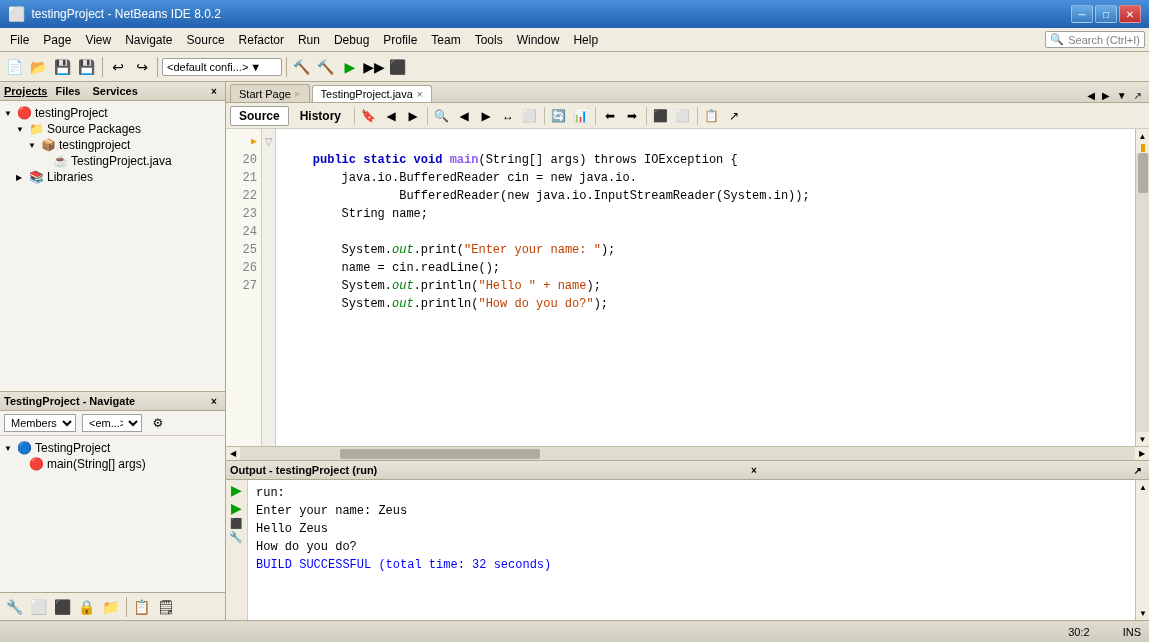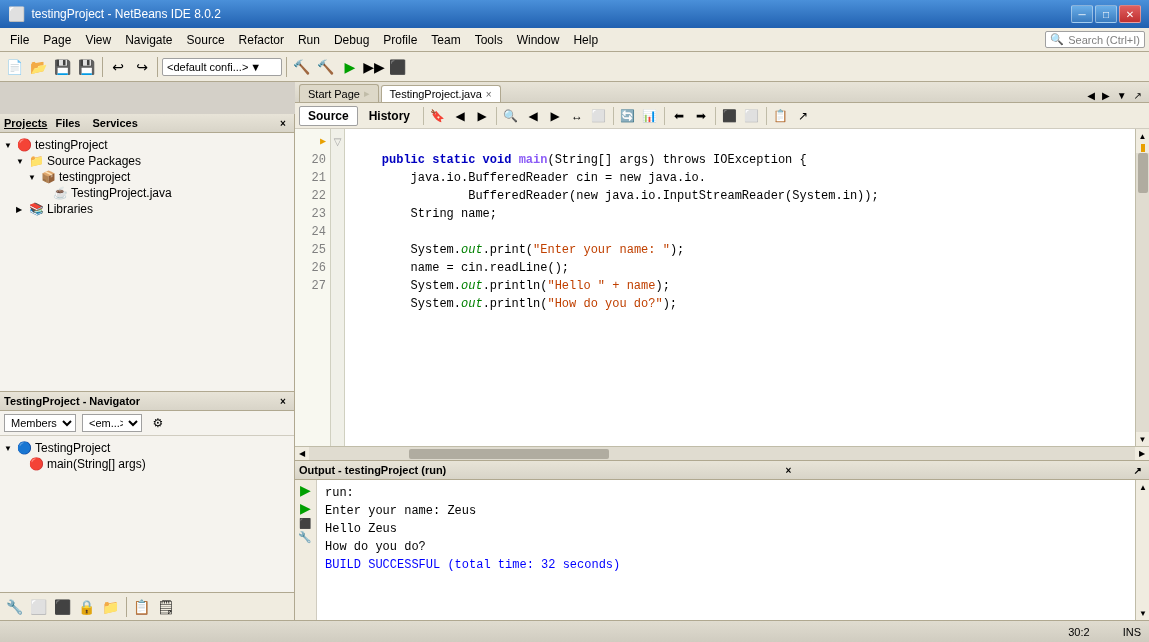--- a/index.html
+++ b/index.html
@@ -84,26 +84,25 @@
       height: calc(642px - 28px - 24px - 30px - 22px);
     }
     #content-area {
       display: flex;
       flex: 1;
       overflow: hidden;
     }
 
     
     #left-panel {
-      width: 295px;
+      width: 226px;
       display: flex;
       flex-direction: column;
       background: #f5f3ee;
       border-right: 1px solid #b0a890;
-      margin-top: 32px;
     }
     #projects-panel {
       flex: 1;
       border-bottom: 1px solid #b0a890;
       display: flex;
       flex-direction: column;
     }
     #projects-header {
       background: linear-gradient(to bottom, #e8e4d8, #d8d4c8);
       border-bottom: 1px solid #b0a890;
@@ -413,21 +412,21 @@
           <div class="tree-item tree-indent-1">
             <span class="tree-arrow">▶</span>
             <span class="lib-icon">📚</span>
             <span class="tree-label">Libraries</span>
           </div>
         </div>
       </div>
 
       <div id="navigator-panel">
         <div id="navigator-header">
-          <span>TestingProject - Navigator</span>
+          <span>TestingProject - Navigate</span>
           <span class="panel-close">×</span>
         </div>
         <div id="navigator-controls">
           <select class="nav-select">
             <option>Members</option>
           </select>
           <select class="nav-select" style="width:60px;">
             <option>&lt;em...&gt;</option>
           </select>
           <div class="ed-btn">⚙</div>

